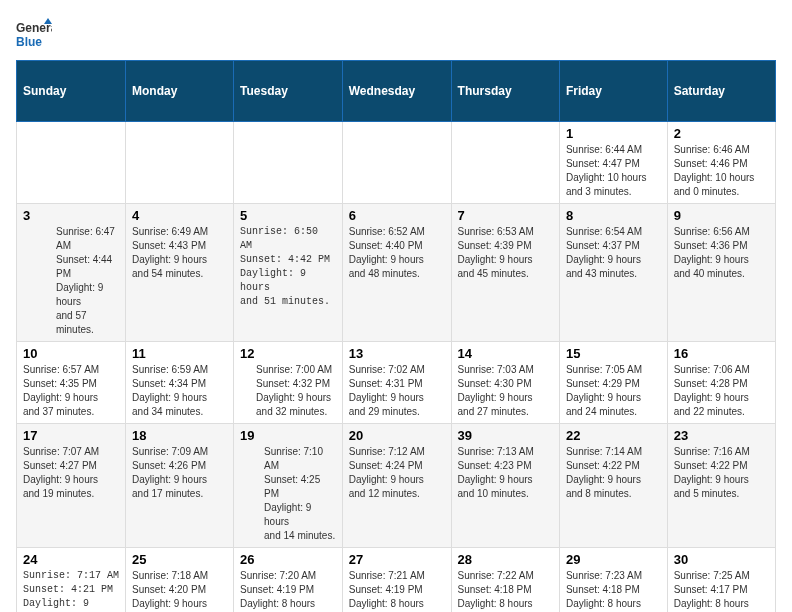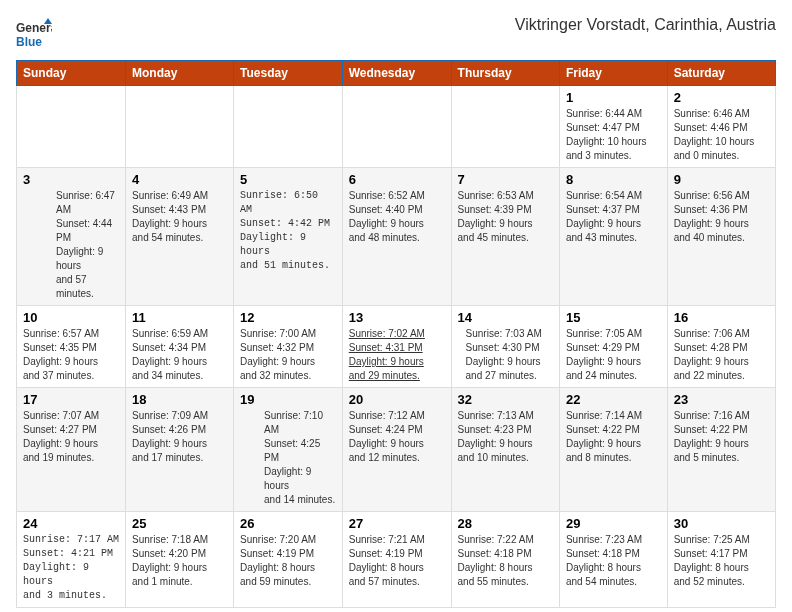--- a/index.html
+++ b/index.html
@@ -23,24 +23,24 @@
     }
     .title-block { text-align: right; }
     .calendar-title { font-size: 32px; font-weight: bold; color: #333; line-height: 1.1; }
     .calendar-subtitle { font-size: 16px; color: #333; }
     .calendar-table {
       width: 100%;
       border-collapse: collapse;
       font-size: 11px;
     }
     .calendar-table thead tr th {
-      background: #c2410c;
+      background: #0c4a6e;
       color: #fff;
       text-align: left;
-      padding: 5px 6px;
+      padding: 23px 6px;
       font-size: 12px;
       font-weight: bold;
       border: 1px solid #1a6bb5;
     }
     .calendar-table tbody tr td {
       border: 1px solid #ddd;
       vertical-align: top;
       padding: 4px 6px;
       width: 110px;
       min-height: 70px;
@@ -67,21 +67,20 @@
 
 <div class="header-section">
   <div class="logo">
     <svg class="logo-svg" viewBox="0 0 36 36" xmlns="http://www.w3.org/2000/svg">
       <text x="0" y="16" font-size="12" font-weight="bold" fill="#333">General</text>
       <text x="0" y="30" font-size="12" font-weight="bold" fill="#1a6bb5">Blue</text>
       <polygon points="28,8 36,8 32,2" fill="#1a6bb5"></polygon>
     </svg>
   </div>
   <div class="title-block">
-    <div class="calendar-subtitle">Viktringer Vorstadt, Carinthia, Austria</div>
   </div>
 </div>
 
 <table class="calendar-table">
   <thead>
     <tr>
       <th>Sunday</th>
       <th>Monday</th>
       <th>Tuesday</th>
       <th>Wednesday</th>
@@ -173,35 +172,35 @@
         </td>
         <td>
           <div class="day-number">11</div>
           <div class="day-info" style="white-space: pre-line;">Sunrise: 6:59 AM
 Sunset: 4:34 PM
 Daylight: 9 hours
 and 34 minutes.</div>
         </td>
         <td>
           <div class="day-number">12</div>
-          <div class="day-info" style="white-space: pre-line;">Sunrise: 7:00 AM
+          <div class="day-info" style="white-space: pre-line; margin-left: 16px;">Sunrise: 7:00 AM
 Sunset: 4:32 PM
 Daylight: 9 hours
 and 32 minutes.</div>
         </td>
         <td>
           <div class="day-number">13</div>
-          <div class="day-info" style="white-space: pre-line; text-decoration: underline;">Sunrise: 7:02 AM
+          <div class="day-info" style="white-space: pre-line;">Sunrise: 7:02 AM
 Sunset: 4:31 PM
 Daylight: 9 hours
 and 29 minutes.</div>
         </td>
         <td>
           <div class="day-number">14</div>
-          <div class="day-info" style="white-space: pre-line; margin-left: 8px;">Sunrise: 7:03 AM
+          <div class="day-info" style="white-space: pre-line;">Sunrise: 7:03 AM
 Sunset: 4:30 PM
 Daylight: 9 hours
 and 27 minutes.</div>
         </td>
         <td>
           <div class="day-number">15</div>
           <div class="day-info" style="white-space: pre-line;">Sunrise: 7:05 AM
 Sunset: 4:29 PM
 Daylight: 9 hours
 and 24 minutes.</div>
@@ -237,21 +236,21 @@
 and 14 minutes.</div>
         </td>
         <td>
           <div class="day-number">20</div>
           <div class="day-info" style="white-space: pre-line;">Sunrise: 7:12 AM
 Sunset: 4:24 PM
 Daylight: 9 hours
 and 12 minutes.</div>
         </td>
         <td>
-          <div class="day-number">32</div>
+          <div class="day-number">39</div>
           <div class="day-info" style="white-space: pre-line;">Sunrise: 7:13 AM
 Sunset: 4:23 PM
 Daylight: 9 hours
 and 10 minutes.</div>
         </td>
         <td>
           <div class="day-number">22</div>
           <div class="day-info" style="white-space: pre-line;">Sunrise: 7:14 AM
 Sunset: 4:22 PM
 Daylight: 9 hours

